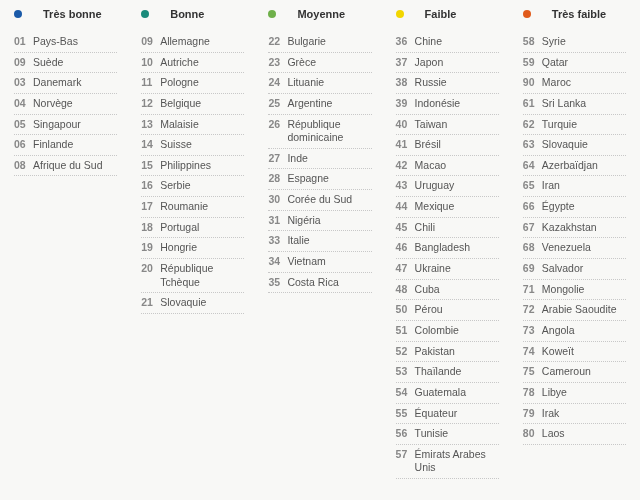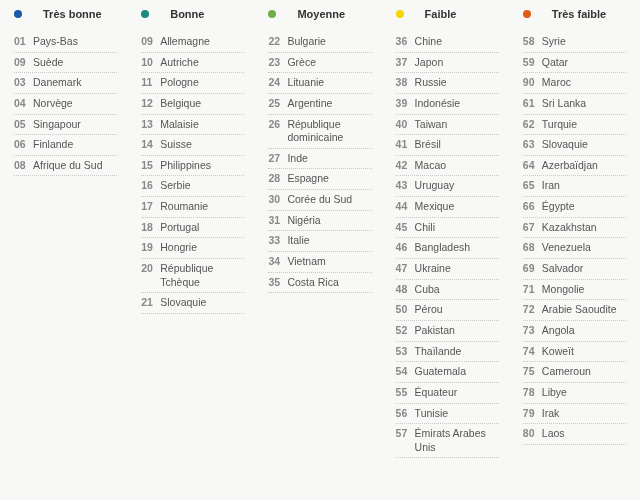--- a/index.html
+++ b/index.html
@@ -269,20 +269,24 @@
         </div>
         <div class="item">
           <span class="rank">48</span>
           <span class="country">Cuba</span>
         </div>
         <div class="item">
           <span class="rank">50</span>
           <span class="country">Pérou</span>
         </div>
         <div class="item">
+          <span class="rank">51</span>
+          <span class="country">Colombie</span>
+        </div>
+        <div class="item">
           <span class="rank">52</span>
           <span class="country">Pakistan</span>
         </div>
         <div class="item">
           <span class="rank">53</span>
           <span class="country">Thaïlande</span>
         </div>
         <div class="item">
           <span class="rank">54</span>
           <span class="country">Guatemala</span>

